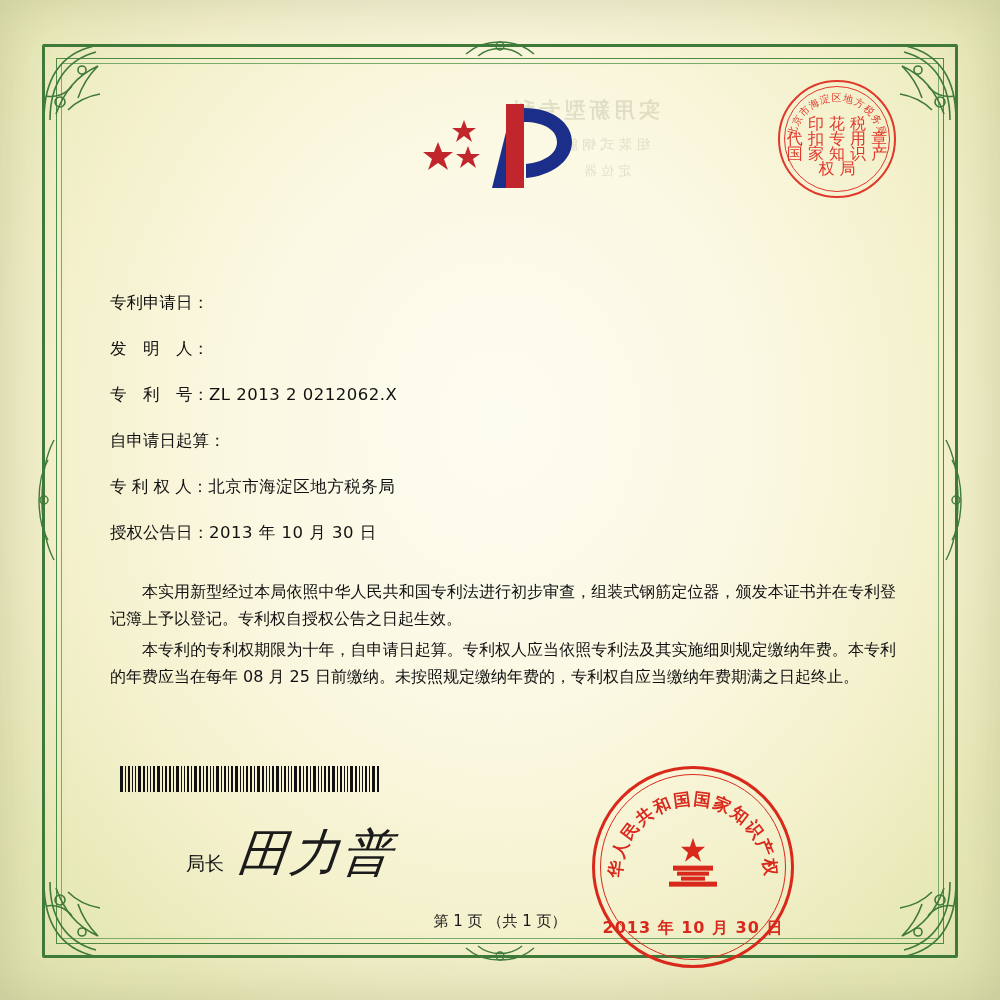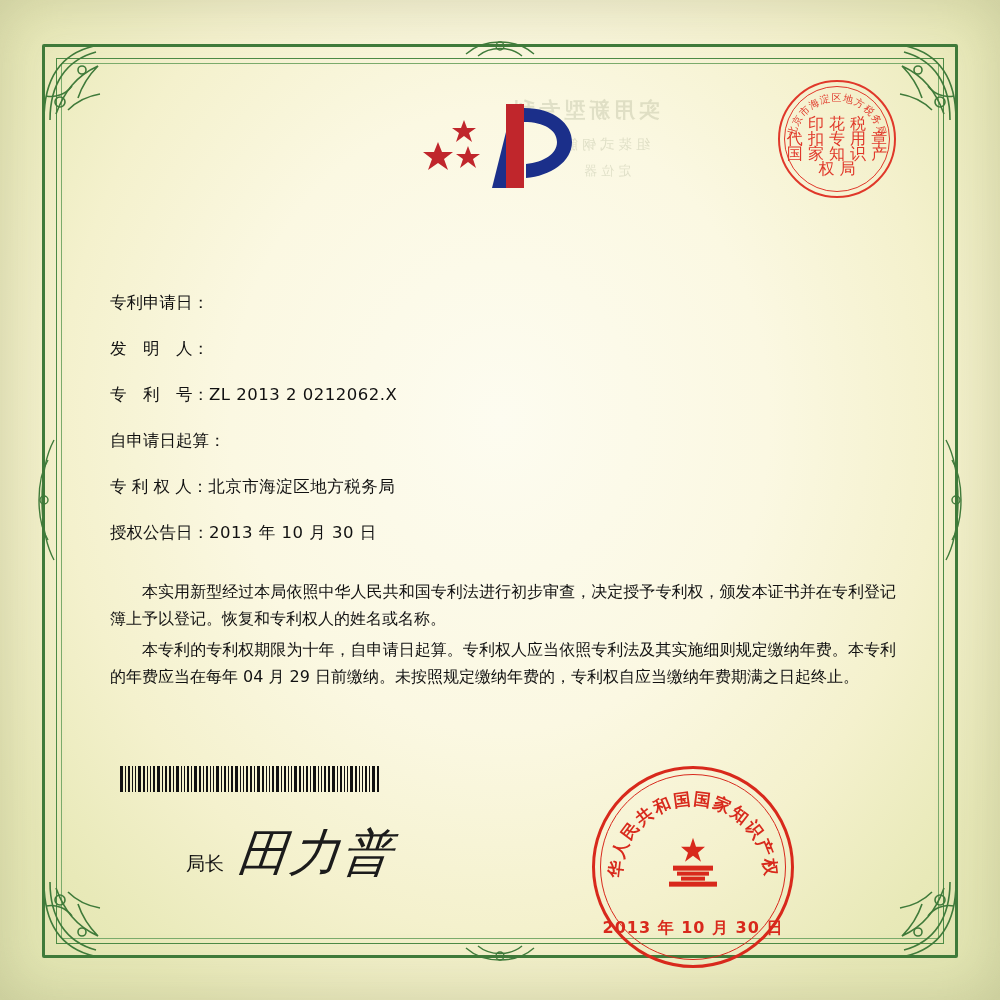--- a/index.html
+++ b/index.html
@@ -411,22 +411,22 @@
       <span class="field-label">专 利 权 人：</span>
       <span class="field-value">北京市海淀区地方税务局</span>
     </div>
     <div class="field-row">
       <span class="field-label">授权公告日：</span>
       <span class="field-value">2013 年 10 月 30 日</span>
     </div>
   </div>
 
   <div class="body-paras">
-    <p>本实用新型经过本局依照中华人民共和国专利法进行初步审查，决定授予专利权，颁发本证书并在专利登记簿上予以登记。恢复和专利权人的姓名或名称。</p>
-    <p>本专利的专利权期限为十年，自申请日起算。专利权人应当依照专利法及其实施细则规定缴纳年费。本专利的年费应当在每年 04 月 29 日前缴纳。未按照规定缴纳年费的，专利权自应当缴纳年费期满之日起终止。</p>
+    <p>本实用新型经过本局依照中华人民共和国专利法进行初步审查，组装式钢筋定位器，颁发本证书并在专利登记簿上予以登记。专利权自授权公告之日起生效。</p>
+    <p>本专利的专利权期限为十年，自申请日起算。专利权人应当依照专利法及其实施细则规定缴纳年费。本专利的年费应当在每年 08 月 25 日前缴纳。未按照规定缴纳年费的，专利权自应当缴纳年费期满之日起终止。</p>
   </div>
 
   <div class="barcode">
       <i style="width: 3px;"></i>
       <i style="width: 1px;"></i>
       <i style="width: 2px;"></i>
       <i style="width: 1px;"></i>
       <i style="width: 1px;"></i>
       <i style="width: 3px;"></i>
       <i style="width: 2px;"></i>
@@ -493,20 +493,21 @@
       <i style="width: 1px;"></i>
       <i style="width: 3px;"></i>
       <i style="width: 2px;"></i>
     </div>
 
   <div class="director-row">
     <span class="director-label">局长</span>
     <span class="signature">田力普</span>
   </div>
 
+  <div class="page-no">第 1 页 （共 1 页）</div>
 
   <div class="seal-main">
     <div class="ring2"></div>
     <svg class="seal-arc" viewBox="0 0 196 196">
       <defs>
         <path id="arcpath" d="M 26 108 A 72 72 0 0 1 170 108" fill="none"></path>
       </defs>
       <text text-anchor="middle">
         <textPath href="#arcpath" startOffset="50%" id="seal-arc-label">中华人民共和国国家知识产权局</textPath>
       </text>

